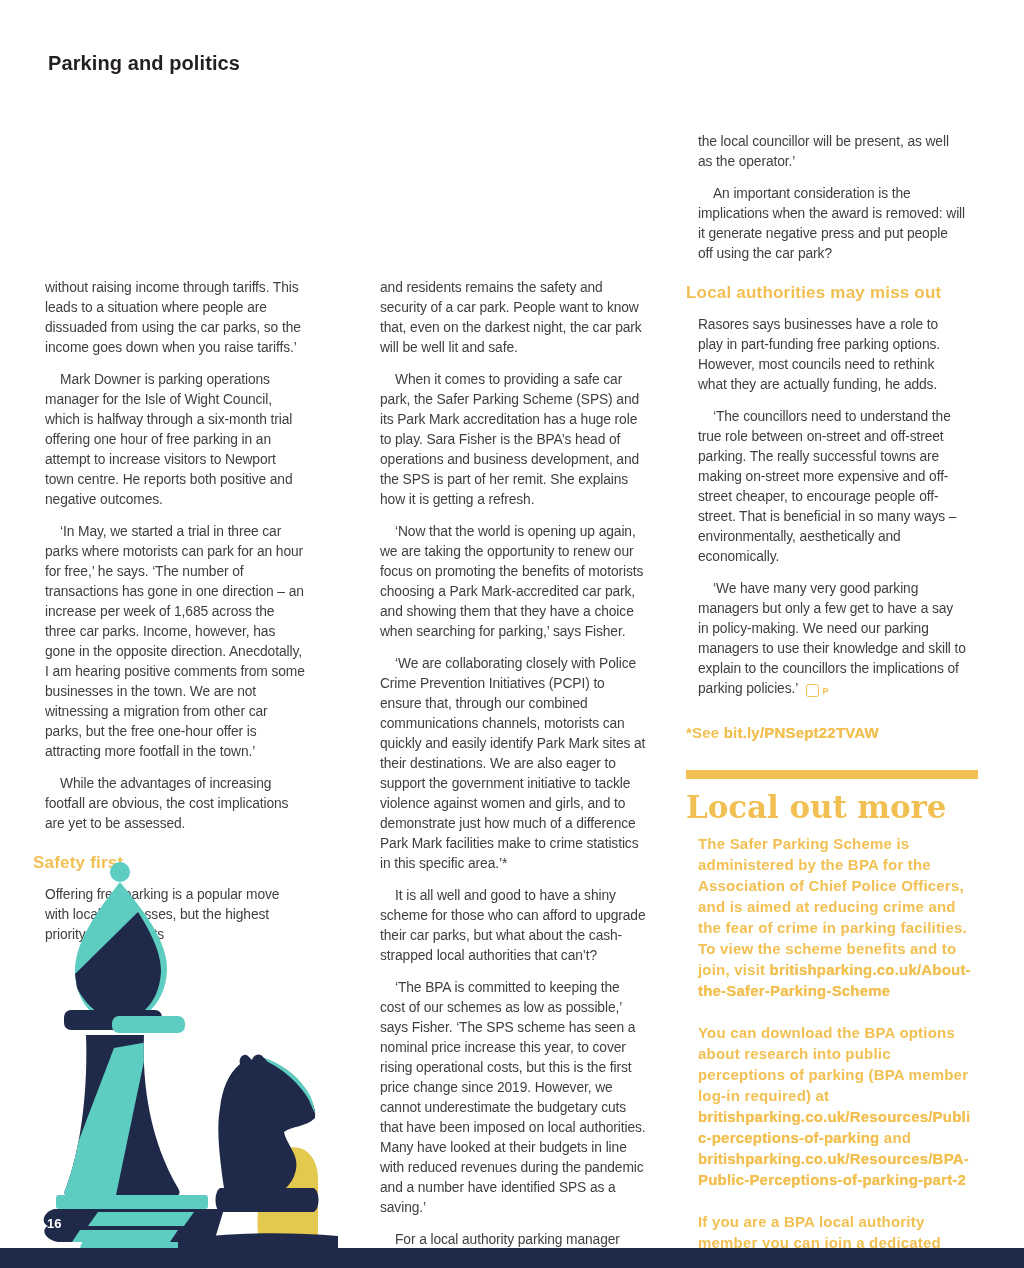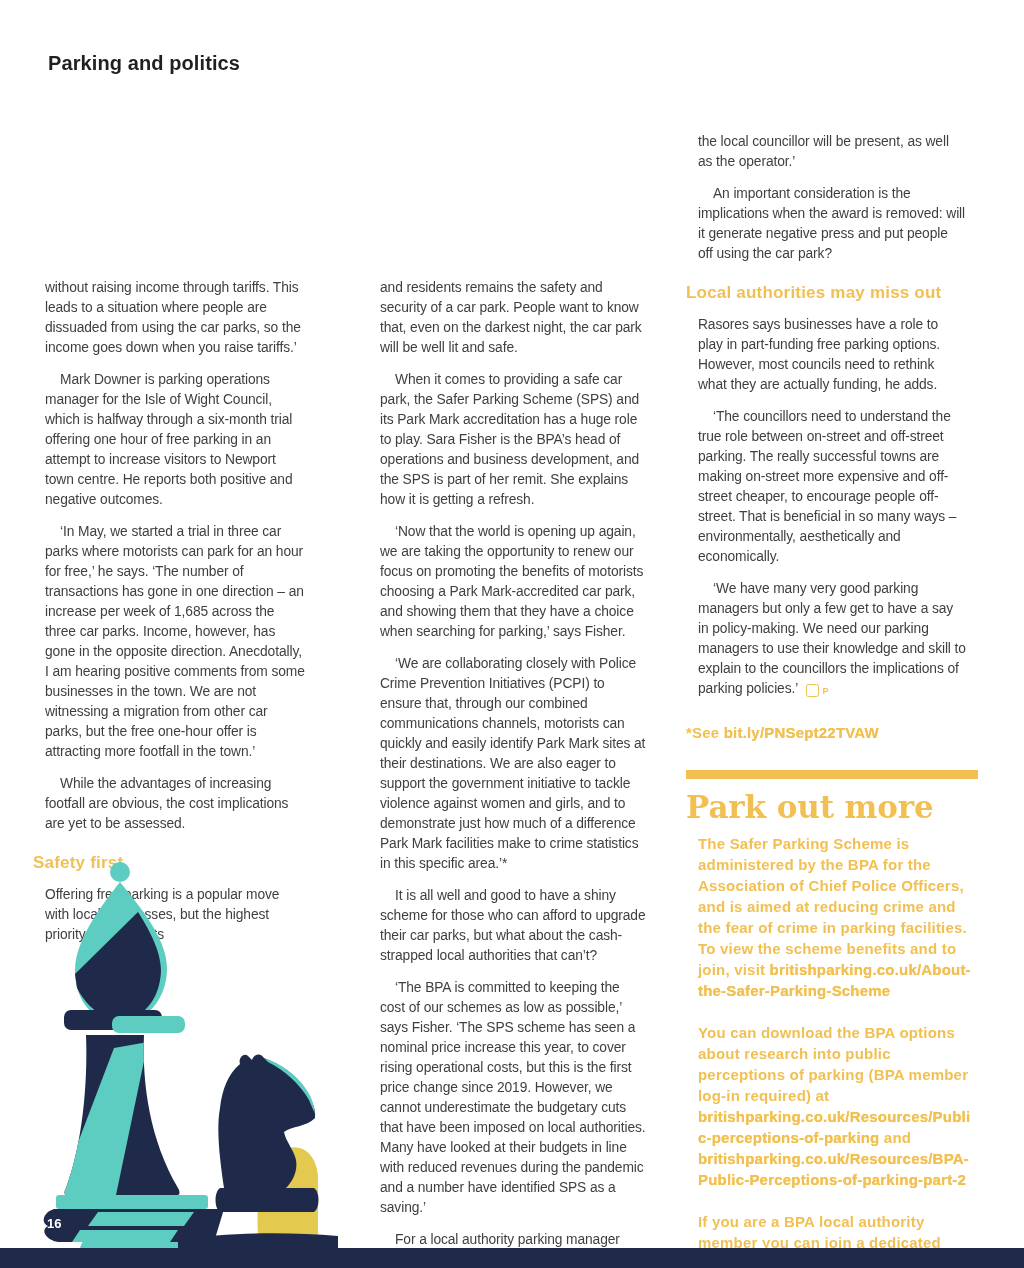--- a/index.html
+++ b/index.html
@@ -115,21 +115,21 @@
         <h3 class="colhead">Local authorities may miss out</h3>
         <p class="bodyp">Rasores says businesses have a role to play in part-funding free parking options. However, most councils need to rethink what they are actually funding, he adds.</p>
         <p class="bodyp ind">‘The councillors need to understand the true role between on-street and off-street parking. The really successful towns are making on-street more expensive and off-street cheaper, to encourage people off-street. That is beneficial in so many ways – environmentally, aesthetically and economically.</p>
         <p class="bodyp ind">‘We have many very good parking managers but only a few get to have a say in policy-making. We need our parking managers to use their knowledge and skill to explain to the councillors the implications of parking policies.’ <span class="pmark">P</span></p>
       </div>
 
     <div class="see-note"><span>*See </span><span class="link">bit.ly/PNSept22TVAW</span></div>
 
     <div class="fom">
       <div class="fom-bar"></div>
-      <div class="fom-title">Park out more</div>
+      <div class="fom-title">Local out more</div>
       <div id="fom-body">
           <p class="fomp"><span>The Safer Parking Scheme is administered by the BPA for the Association of Chief Police Officers, and is aimed at reducing crime and the fear of crime in parking facilities. To view the scheme benefits and to join, visit </span><span class="fomlink">britishparking.co.uk/About-the-Safer-Parking-Scheme</span></p>
           <p class="fomp"><span>You can download the BPA options about research into public perceptions of parking (BPA member log-in required) at </span><span class="fomlink">britishparking.co.uk/Resources/Public-perceptions-of-parking</span><span> and </span><span class="fomlink">britishparking.co.uk/Resources/BPA-Public-Perceptions-of-parking-part-2</span></p>
           <p class="fomp"><span>If you are a BPA local authority member you can join a dedicated online community to share information and network online within the community: </span><span class="fomlink">communities.britishparking.co.uk/local_authority_members</span></p>
         </div>
     </div>
   </div>
 
   <svg class="illustration" viewBox="0 0 310 398" aria-hidden="true">
     <defs>

